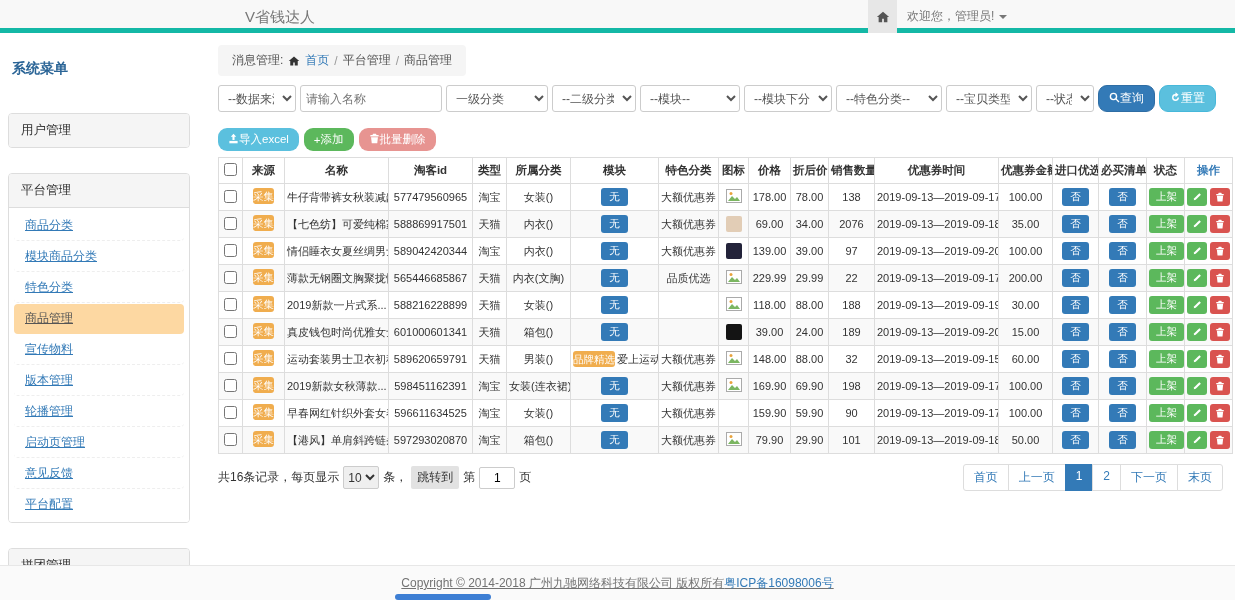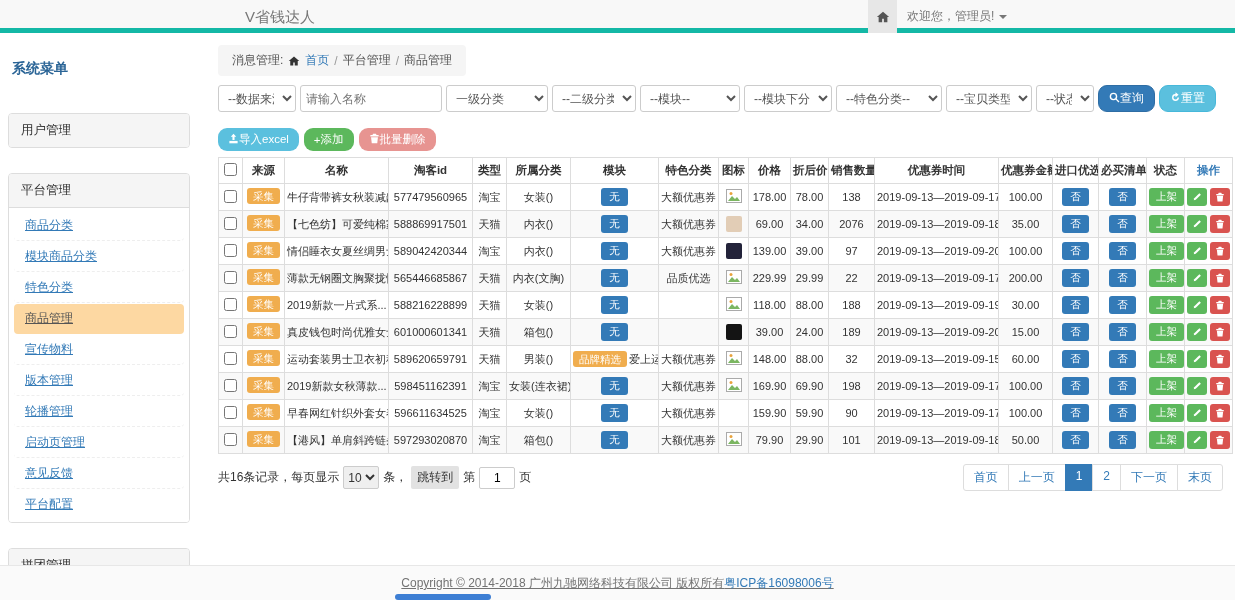--- a/index.html
+++ b/index.html
@@ -43,21 +43,21 @@
   .btn-import { background:#5bc0de; }
   .btn-add { background:#5cb85c; }
   .btn-batchdel { background:#d9534f; opacity:.62; }
 
   
   table.grid { width:100%; border-collapse:collapse; table-layout:fixed; margin-top:6px; }
   table.grid th, table.grid td { border:1px solid #ddd; text-align:center; font-size:11px; color:#333; padding:4px 2px; white-space:nowrap; overflow:hidden; height:26px; }
   table.grid th { font-size:11.5px; font-weight:bold; background:#fff; }
   table.grid th:last-child { color:#337ab7; }
   table.grid tbody tr:nth-child(even) { background:#f9f9f9; }
-  .badge-orange { background:#f0ad4e; color:#fff; border-radius:3px; padding:2px 6px; font-size:10.5px;text-align:right; }
+  .badge-orange { background:#f0ad4e; color:#fff; border-radius:3px; padding:2px 0; font-size:10.5px;text-align:right; }
   .badge-blue { background:#337ab7; color:#fff; border-radius:3px; padding:2px 8px; font-size:10.5px; cursor:pointer; border:none; font-family:inherit; }
   .tbtn-green { background:#5cb85c; color:#fff; border-radius:3px; padding:2px 7px; font-size:10.5px; cursor:pointer; border:none; font-family:inherit; }
   .opbtn { display:inline-flex; align-items:center; justify-content:center; width:20px; height:18px; border-radius:3px; border:none; cursor:pointer; vertical-align:middle; }
   .opbtn svg { width:10px; height:10px; }
   .opbtn.edit { background:#5cb85c; margin-right:3px; }
   .opbtn.del { background:#d9534f; }
   .thumb { display:inline-block; width:16px; height:16px; border-radius:2px; vertical-align:middle; }
 
   
   .pagebar { margin-top:10px; display:flex; justify-content:space-between; align-items:center; font-size:12px; color:#333; }

